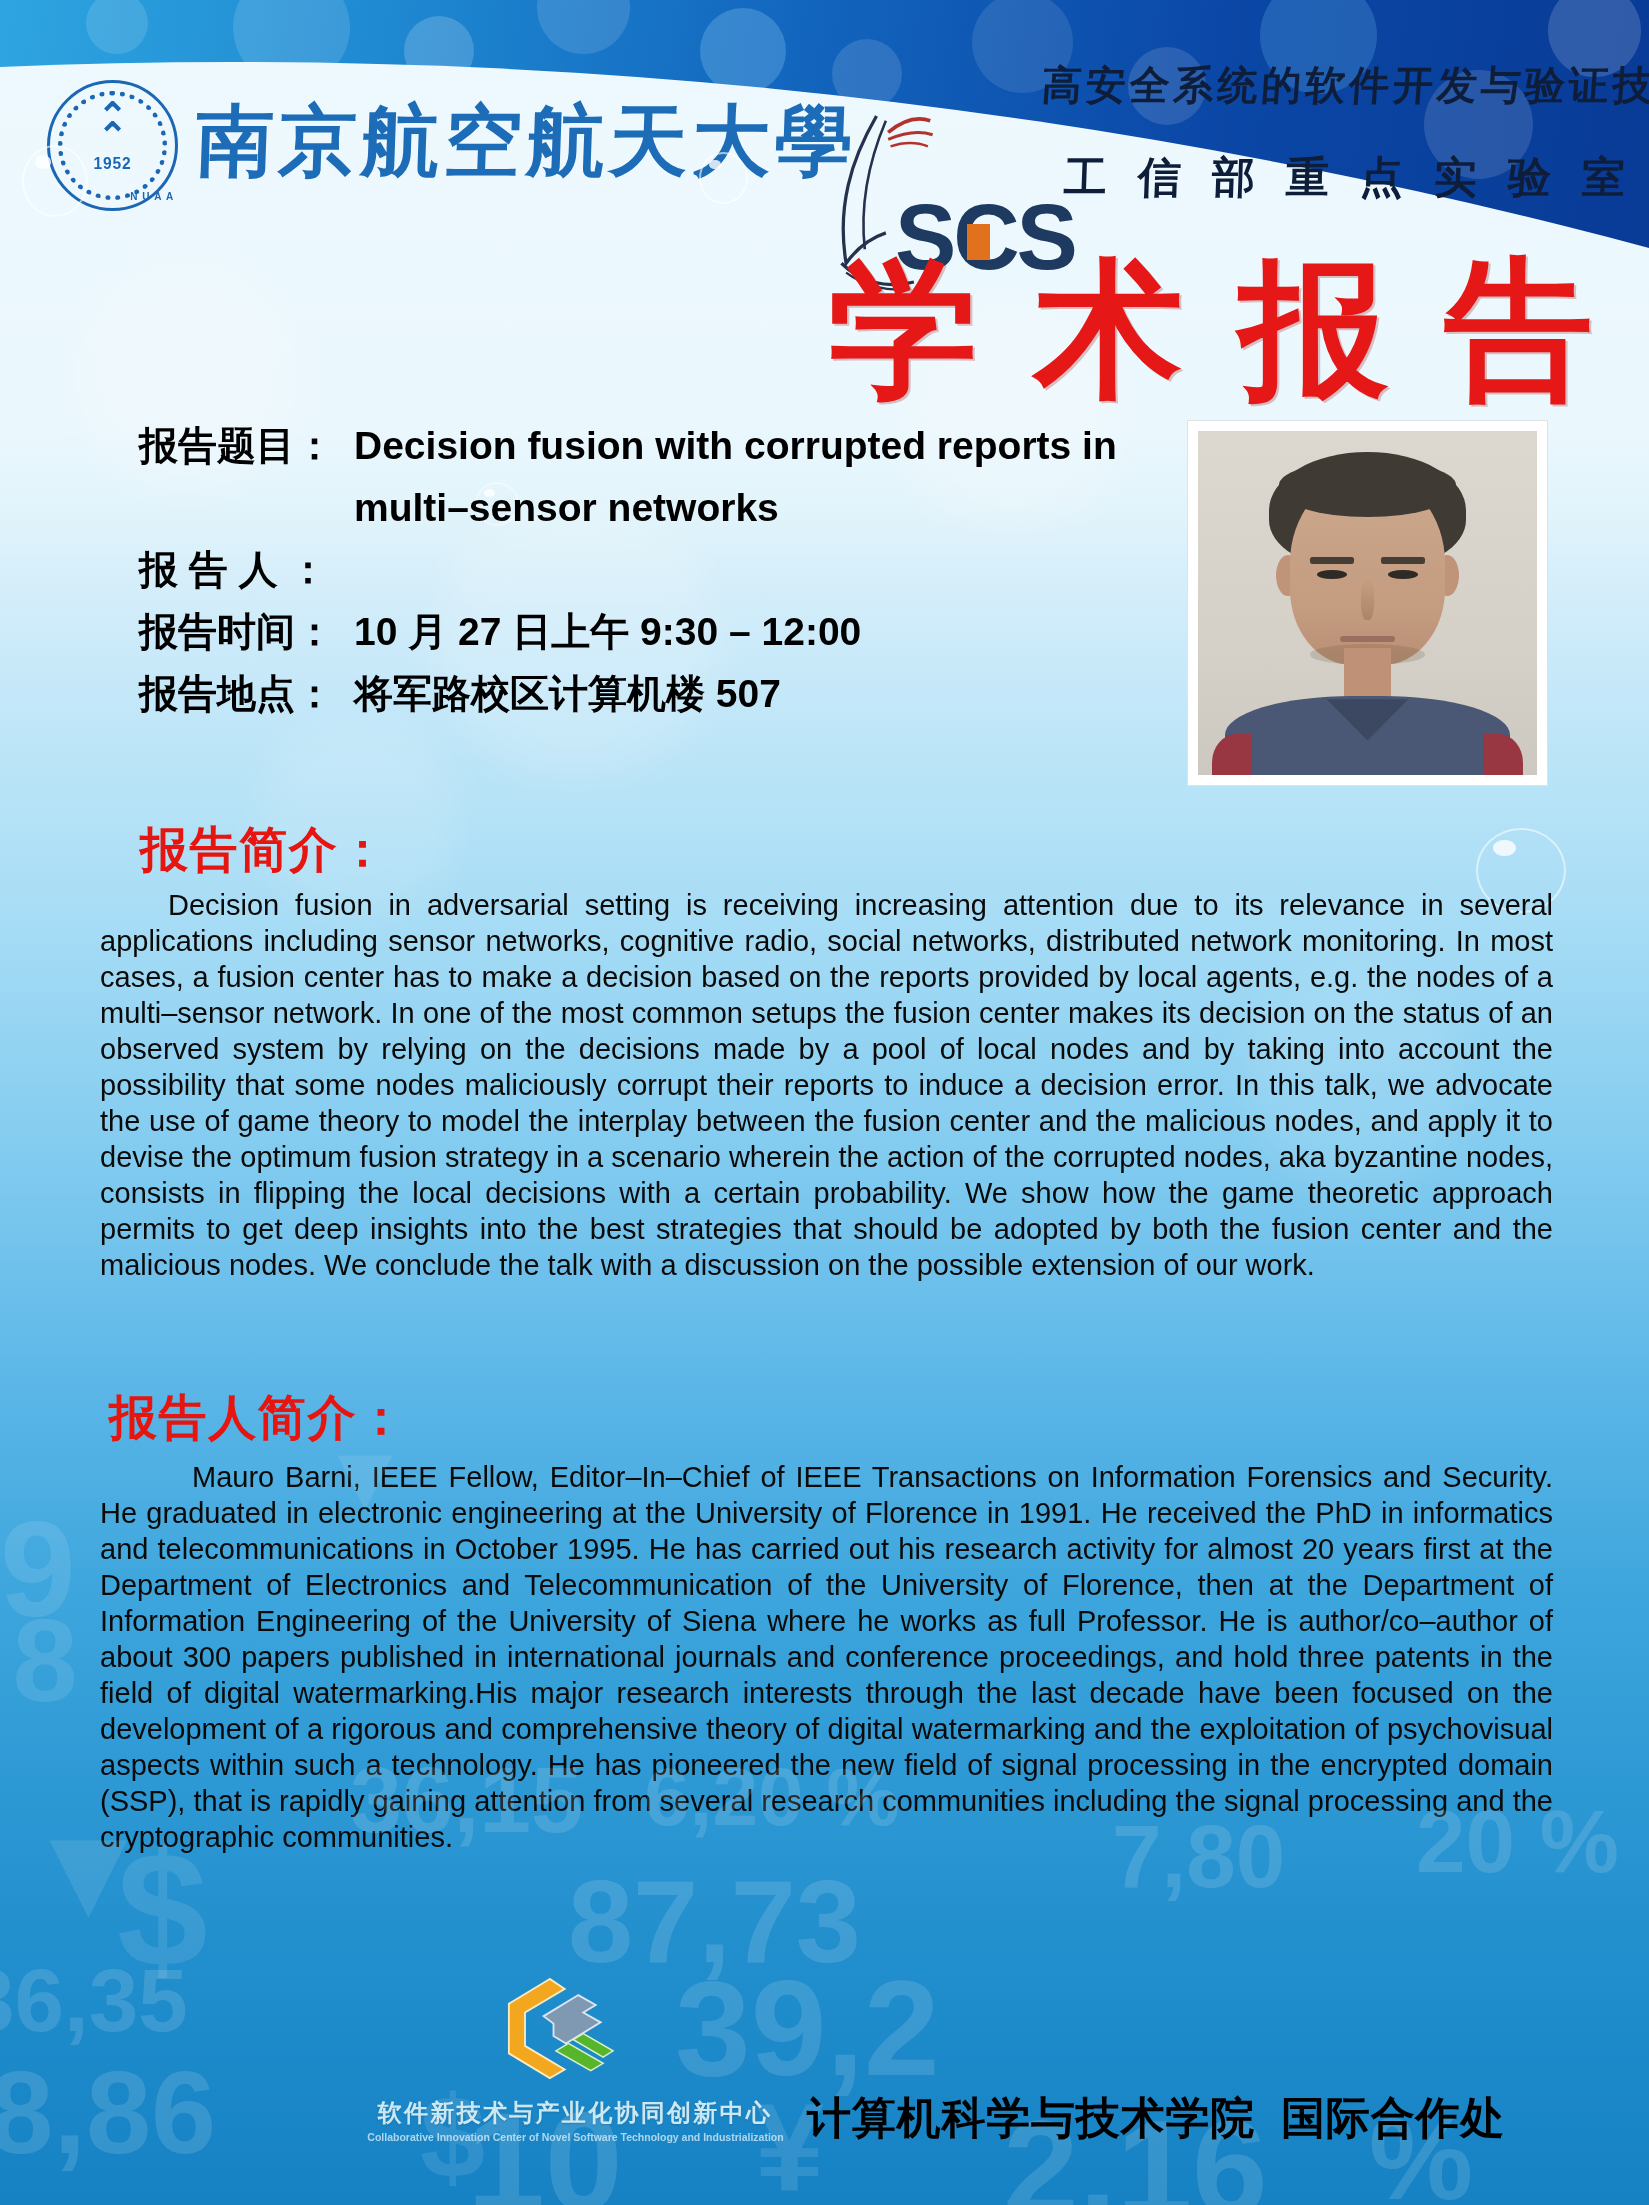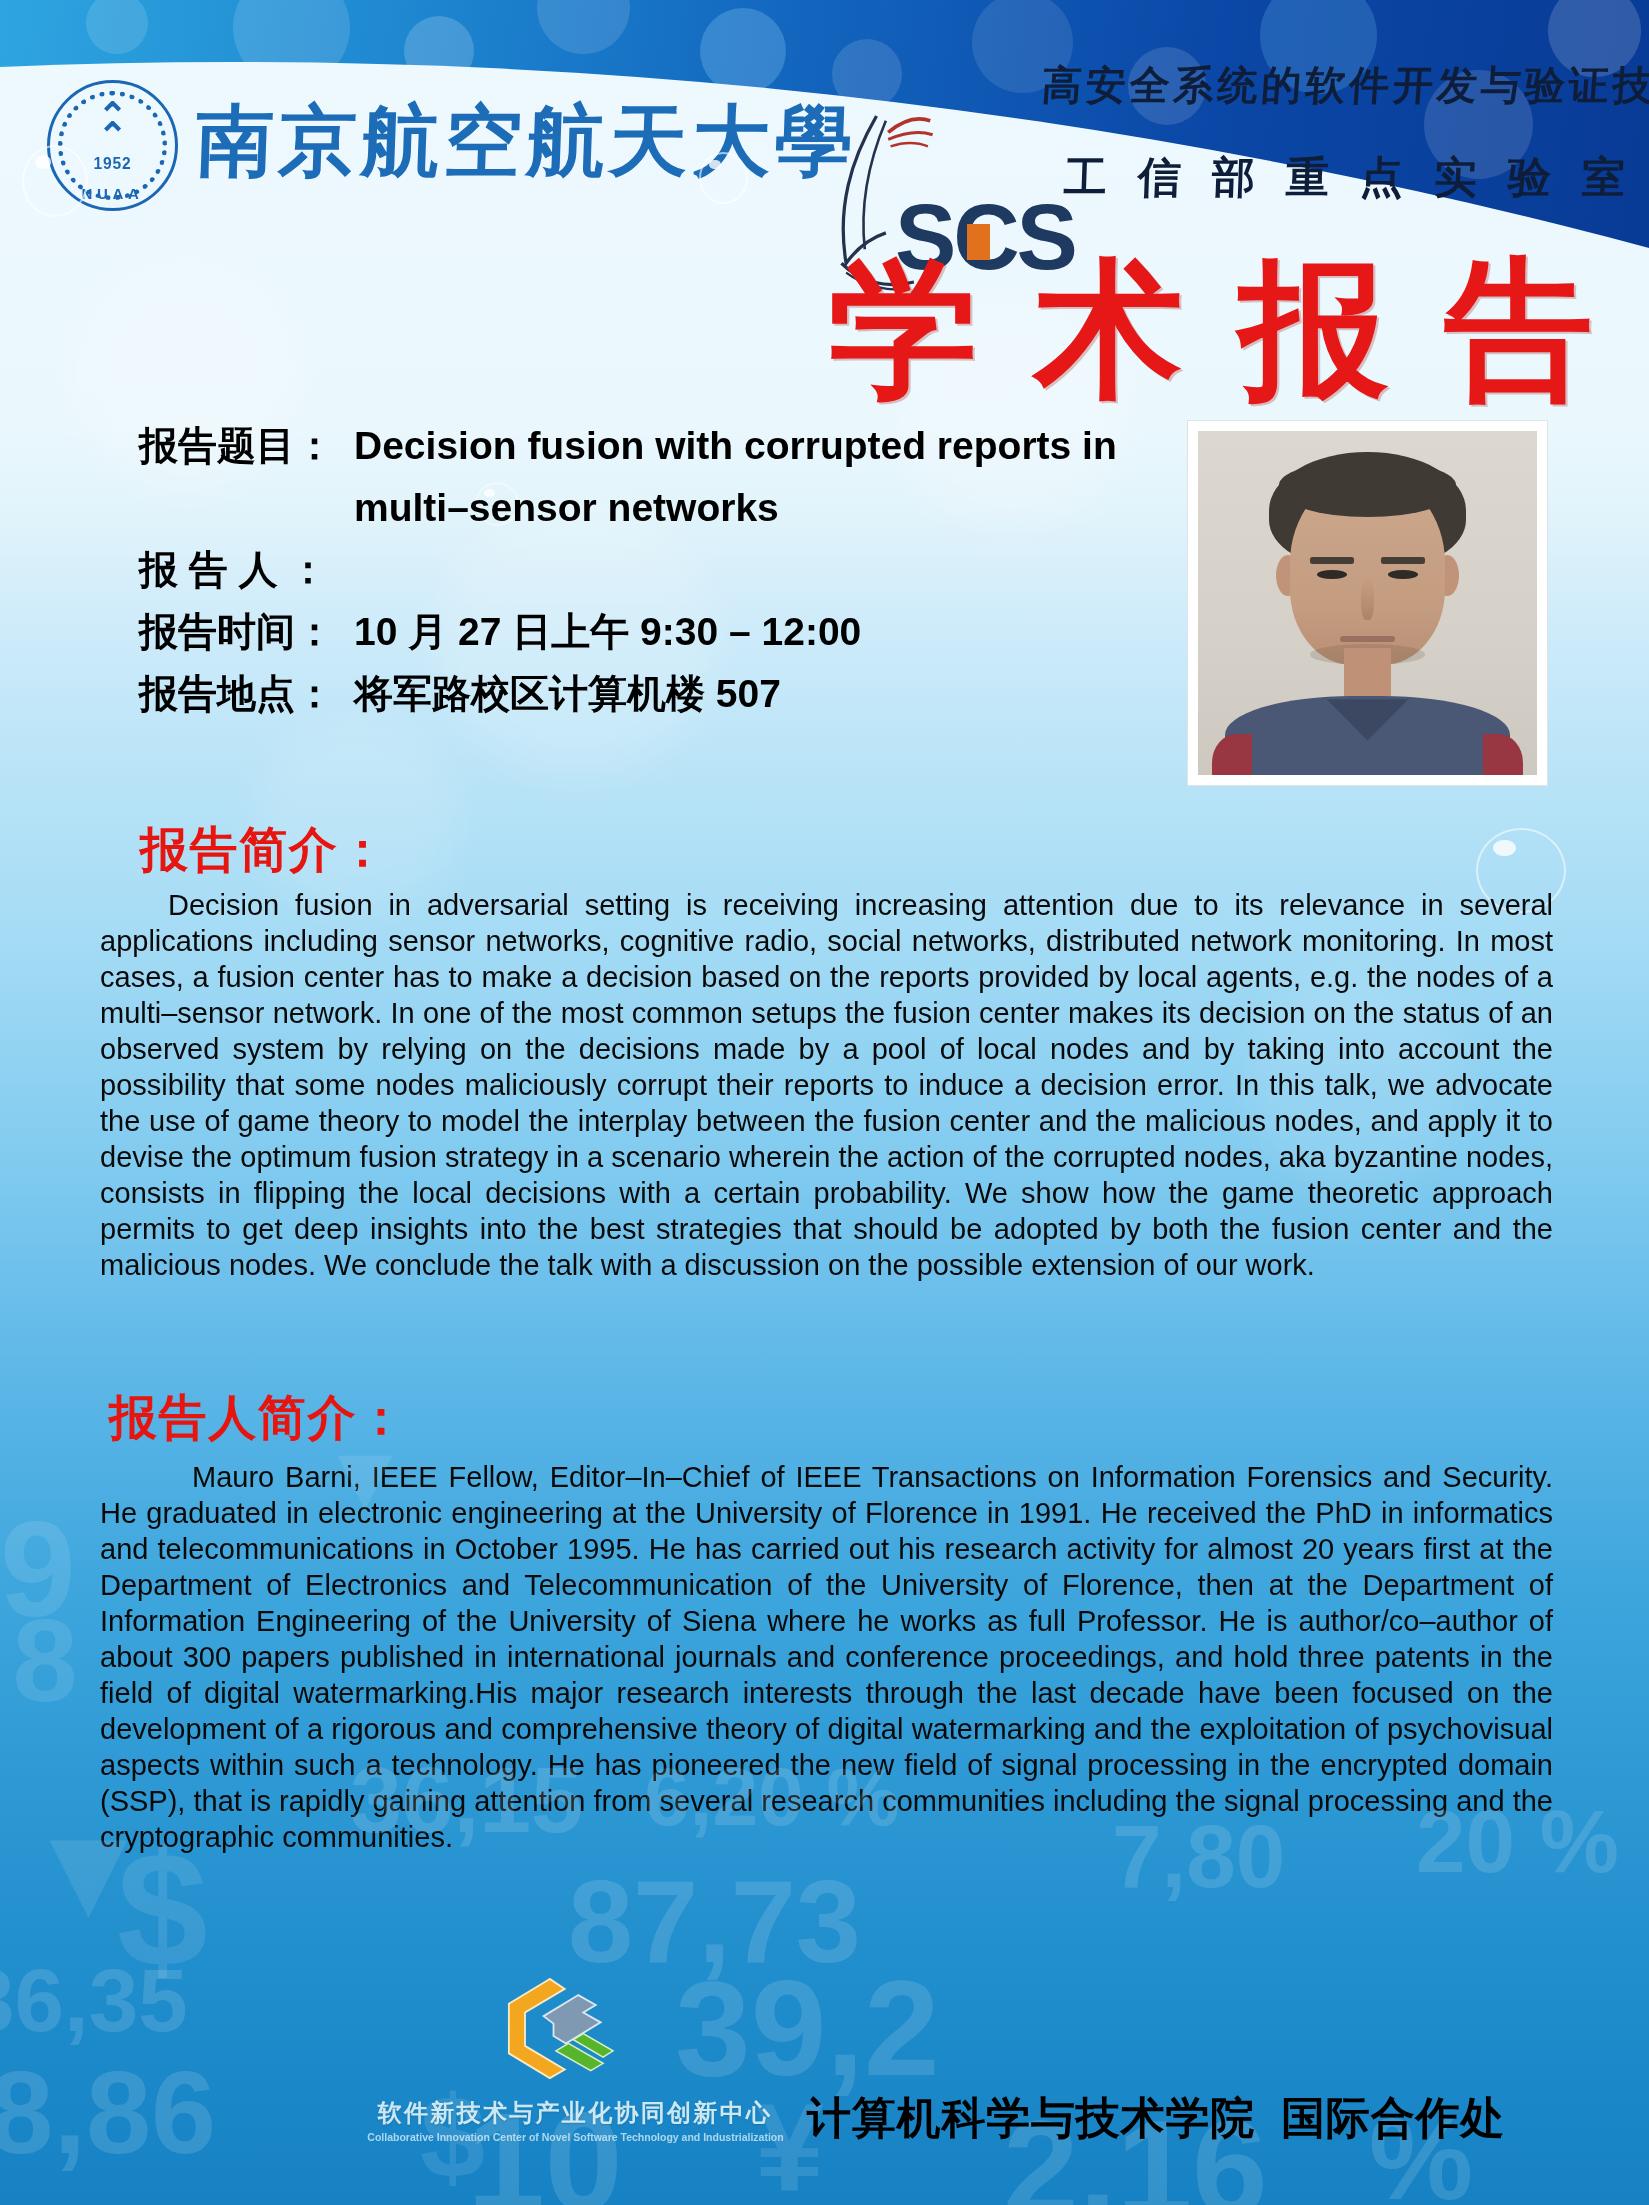--- a/index.html
+++ b/index.html
@@ -31,22 +31,22 @@
   #swoosh{position:absolute;left:-5251px;top:62px;width:10968px;height:10968px;border-radius:50%;
     background:linear-gradient(180deg,#eef9fe 0%,#e9f7fd 4%);}
   
   #seal{position:absolute;left:47px;top:80px;width:131px;height:131px;}
   #seal .outer{position:absolute;inset:0;border:3.9px solid #1b67b4;border-radius:50%;}
   #seal .serr{position:absolute;inset:11px;border:5.4px dotted #1b67b4;border-radius:50%;}
   #seal .chev{position:absolute;left:50%;top:26.4px;transform:translateX(-50%);
     color:#1b67b4;font-size:36px;line-height:20px;font-weight:bold;text-align:center;}
   #seal .year{position:absolute;left:0;right:0;top:75px;text-align:center;
     color:#1b67b4;font-size:15.6px;font-weight:bold;letter-spacing:0.8px;}
-  #seal .acr{position:absolute;left:0;right:0;bottom:9.3px;text-align:center;
-    color:#1b67b4;font-size:15px;font-weight:bold;letter-spacing:4.7px;margin-top:40px;}
+  #seal .acr{position:absolute;left:0;right:0;bottom:9.3px;text-align:right;
+    color:#1b67b4;font-size:10px;font-weight:bold;letter-spacing:4.7px;margin-top:40px;}
   #univ-name{position:absolute;left:196px;top:90px;font-size:78px;font-weight:bold;
     color:#1c6cb8;letter-spacing:4.7px;white-space:pre;transform:skewX(-2deg);}
   
   #dove{position:absolute;left:818px;top:109px;}
   #scs{position:absolute;left:895px;top:191px;width:171px;height:101px;}
   #scs .txt{font-size:92px;font-weight:900;color:#1f3a60;letter-spacing:-3.1px;
     font-family:"Liberation Sans",sans-serif;line-height:93px;}
   #scs .accent{position:absolute;left:72px;top:33px;width:23px;height:36px;background:#e2711d;}
   .lab1{position:absolute;left:1042px;top:58px;font-size:40px;font-weight:bold;color:#0e1e3a;
     letter-spacing:3.9px;transform:skewX(-4deg);white-space:pre;}

